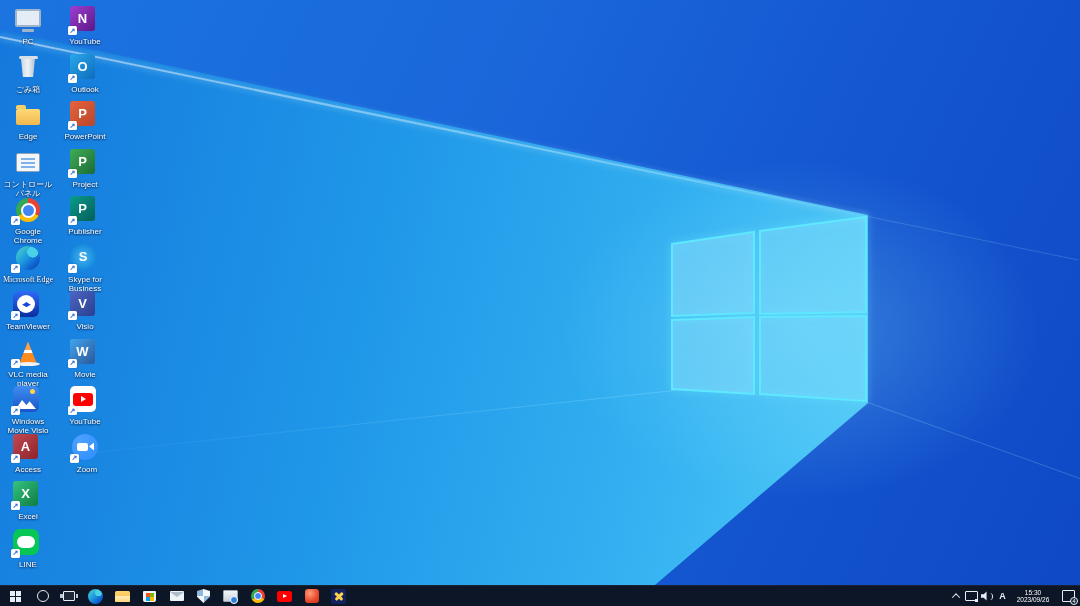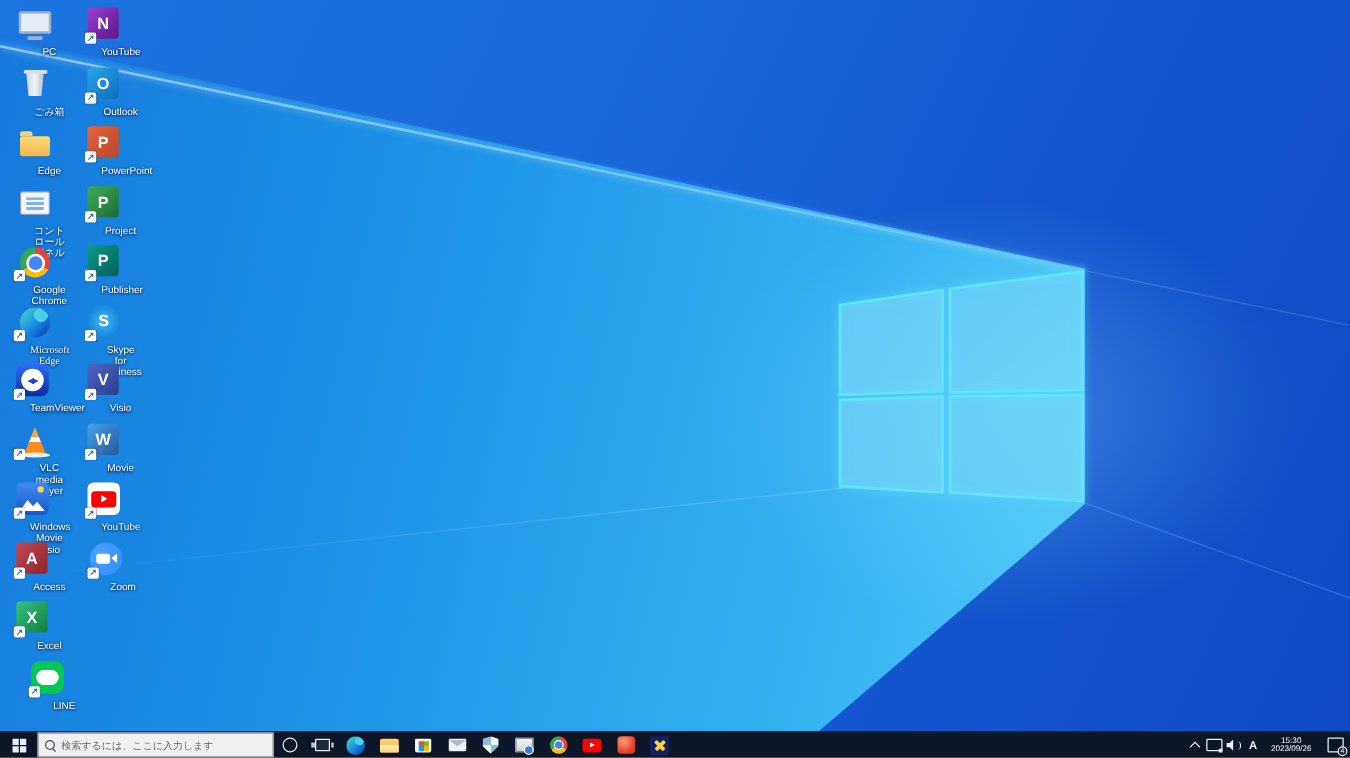--- a/index.html
+++ b/index.html
@@ -24,21 +24,21 @@
     background:rgba(150,225,255,.25); }
   .logo-glow { position:absolute; left:560px; top:160px; width:480px; height:340px;
     background:radial-gradient(closest-side,rgba(140,230,255,.30),rgba(140,230,255,0)); }
   #winlogo { position:absolute; left:0; top:0; }
   #winlogo polygon { stroke:#5fe8ff; stroke-width:2; filter:drop-shadow(0 0 4px rgba(100,225,255,.85)); }
 
   
   .desk { position:absolute; width:54px; text-align:center; cursor:default; }
   .ico-wrap { position:relative; width:30px; height:28px; margin:0 auto; }
   .lbl { display:block; margin:3px auto 0; max-width:76px; font-size:8px; line-height:1.15; color:#fff;
-    text-shadow:0 1px 2px rgba(5,40,90,.95), 0 0 2px rgba(5,40,90,.8);padding-left:23px; }
+    text-shadow:0 1px 2px rgba(5,40,90,.95), 0 0 2px rgba(5,40,90,.8); }
   .sc { position:absolute; left:-2px; bottom:-1px; width:9px; height:9px; background:#fff; border-radius:1.5px;
     display:flex; align-items:center; justify-content:center; box-shadow:0 0 1px rgba(0,0,0,.4); }
   .sc::before { content:"\2197"; font-size:7px; color:#2a6bd4; font-weight:bold; }
 
   .g { width:30px; height:28px; position:relative; display:flex; align-items:center; justify-content:center;
     font-weight:bold; font-size:13px; color:#fff; }
   .tile { width:25px; height:25px; border-radius:3px; display:flex; align-items:center; justify-content:center; }
 
   .g-pc { flex-direction:column; }
   .g-pc::before { content:""; width:22px; height:14px; background:#e4edf6; border:2px solid #9fb4c9; border-radius:2px; }
@@ -248,21 +248,21 @@
           </div>
           <span class="lbl">Access</span>
         </div>
         <div class="desk" style="left: 1px; top: 481px;">
           <div class="ico-wrap">
             <span class="g g-excel tile">X</span>
             <span class="sc"></span>
           </div>
           <span class="lbl">Excel</span>
         </div>
-        <div class="desk" style="left: 1px; top: 528.5px; margin-left: 12px;">
+        <div class="desk" style="left: 1px; top: 528.5px;">
           <div class="ico-wrap">
             <span class="g g-line"></span>
             <span class="sc"></span>
           </div>
           <span class="lbl">LINE</span>
         </div>
         <div class="desk" style="left: 58px; top: 6px;">
           <div class="ico-wrap">
             <span class="g g-onenote tile">N</span>
             <span class="sc"></span>
@@ -336,24 +336,20 @@
   </div>
 
   <div id="taskbar">
     <div class="tb-start">
       <span class="winflag">
           <span></span>
           <span></span>
           <span></span>
           <span></span>
         </span>
-    </div>
-    <div class="tb-search">
-      <span class="mag"></span>
-      <input type="text" placeholder="検索するには、ここに入力します" style="">
     </div>
     <div class="tb-btn">
       <span class="cortana"></span>
     </div>
     <div class="tb-btn">
       <span class="taskview"></span>
     </div>
     <div id="pinned" style="display:flex">
         <span class="tb-slot">
           <span class="tg tg-edge"></span>

